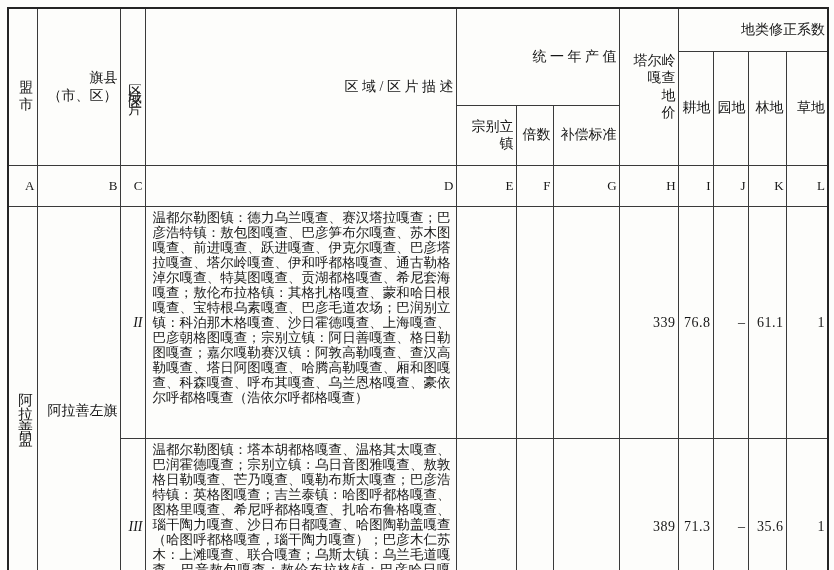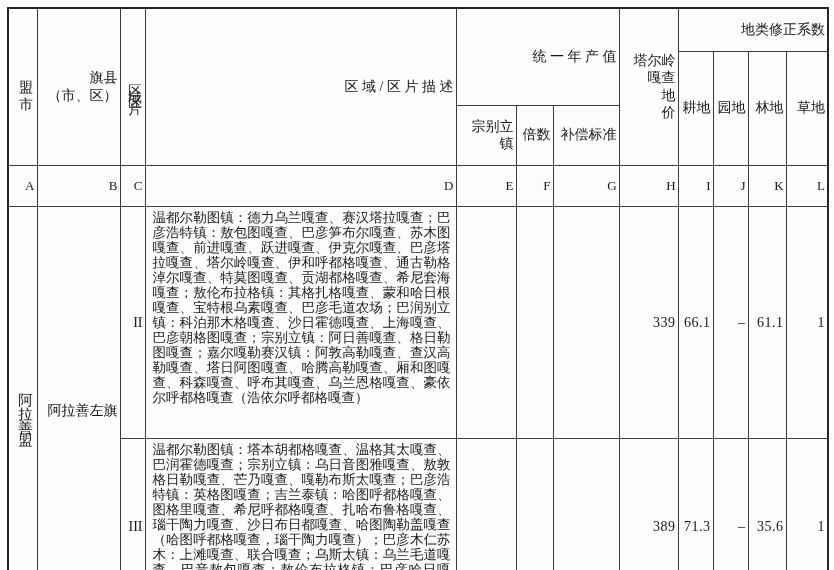--- a/index.html
+++ b/index.html
@@ -48,21 +48,21 @@
 
   td.desc {
     text-align: justify;
     vertical-align: top;
     padding: 3px 5px 2px 7px;
     font-size: 13.5px;
     line-height: 15px;
   }
   .letters th { font-size: 13px; font-family: "Liberation Serif", "DejaVu Serif", serif; }
   .num { font-size: 14px; letter-spacing: 0.5px; }
-  .zone-cell { font-size: 15px; font-family: "Liberation Serif", "DejaVu Serif", serif; }
+  .zone-cell { font-size: 15px; font-family: "Liberation Serif", "DejaVu Serif", serif; font-style: italic; }
 </style>
 </head>
 <body>
 
 <div class="sheet">
   <table class="doc">
     <colgroup>
       <col style="width:29px">
         <col style="width:83px">
         <col style="width:25px">
@@ -116,21 +116,21 @@
 
       <tr class="r-ii">
         <td rowspan="2"><span class="vtext v-league-bd">阿拉善盟</span></td>
         <td rowspan="2">阿拉善左旗</td>
         <td class="zone-cell">II</td>
         <td class="desc">温都尔勒图镇：德力乌兰嘎查、赛汉塔拉嘎查；巴彦浩特镇：敖包图嘎查、巴彦笋布尔嘎查、苏木图嘎查、前进嘎查、跃进嘎查、伊克尔嘎查、巴彦塔拉嘎查、塔尔岭嘎查、伊和呼都格嘎查、通古勒格淖尔嘎查、特莫图嘎查、贡湖都格嘎查、希尼套海嘎查；敖伦布拉格镇：其格扎格嘎查、蒙和哈日根嘎查、宝特根乌素嘎查、巴彦毛道农场；巴润别立镇：科泊那木格嘎查、沙日霍德嘎查、上海嘎查、巴彦朝格图嘎查；宗别立镇：阿日善嘎查、格日勒图嘎查；嘉尔嘎勒赛汉镇：阿敦高勒嘎查、查汉高勒嘎查、塔日阿图嘎查、哈腾高勒嘎查、厢和图嘎查、科森嘎查、呼布其嘎查、乌兰恩格嘎查、豪依尔呼都格嘎查（浩依尔呼都格嘎查）</td>
         <td></td>
         <td></td>
         <td></td>
         <td class="num">339</td>
-        <td class="num">66.1</td>
+        <td class="num">76.8</td>
         <td class="num">–</td>
         <td class="num">61.1</td>
         <td class="num">1</td>
       </tr>
 
       <tr class="r-iii">
         <td class="zone-cell">III</td>
         <td class="desc">温都尔勒图镇：塔本胡都格嘎查、温格其太嘎查、巴润霍德嘎查；宗别立镇：乌日音图雅嘎查、敖敦格日勒嘎查、芒乃嘎查、嘎勒布斯太嘎查；巴彦浩特镇：英格图嘎查；吉兰泰镇：哈图呼都格嘎查、图格里嘎查、希尼呼都格嘎查、扎哈布鲁格嘎查、瑙干陶力嘎查、沙日布日都嘎查、哈图陶勒盖嘎查（哈图呼都格嘎查，瑙干陶力嘎查）；巴彦木仁苏木：上滩嘎查、联合嘎查；乌斯太镇：乌兰毛道嘎查、巴音敖包嘎查；敖伦布拉格镇：巴彦哈日嘎查、巴彦毛道嘎查</td>
         <td></td>
         <td></td>

